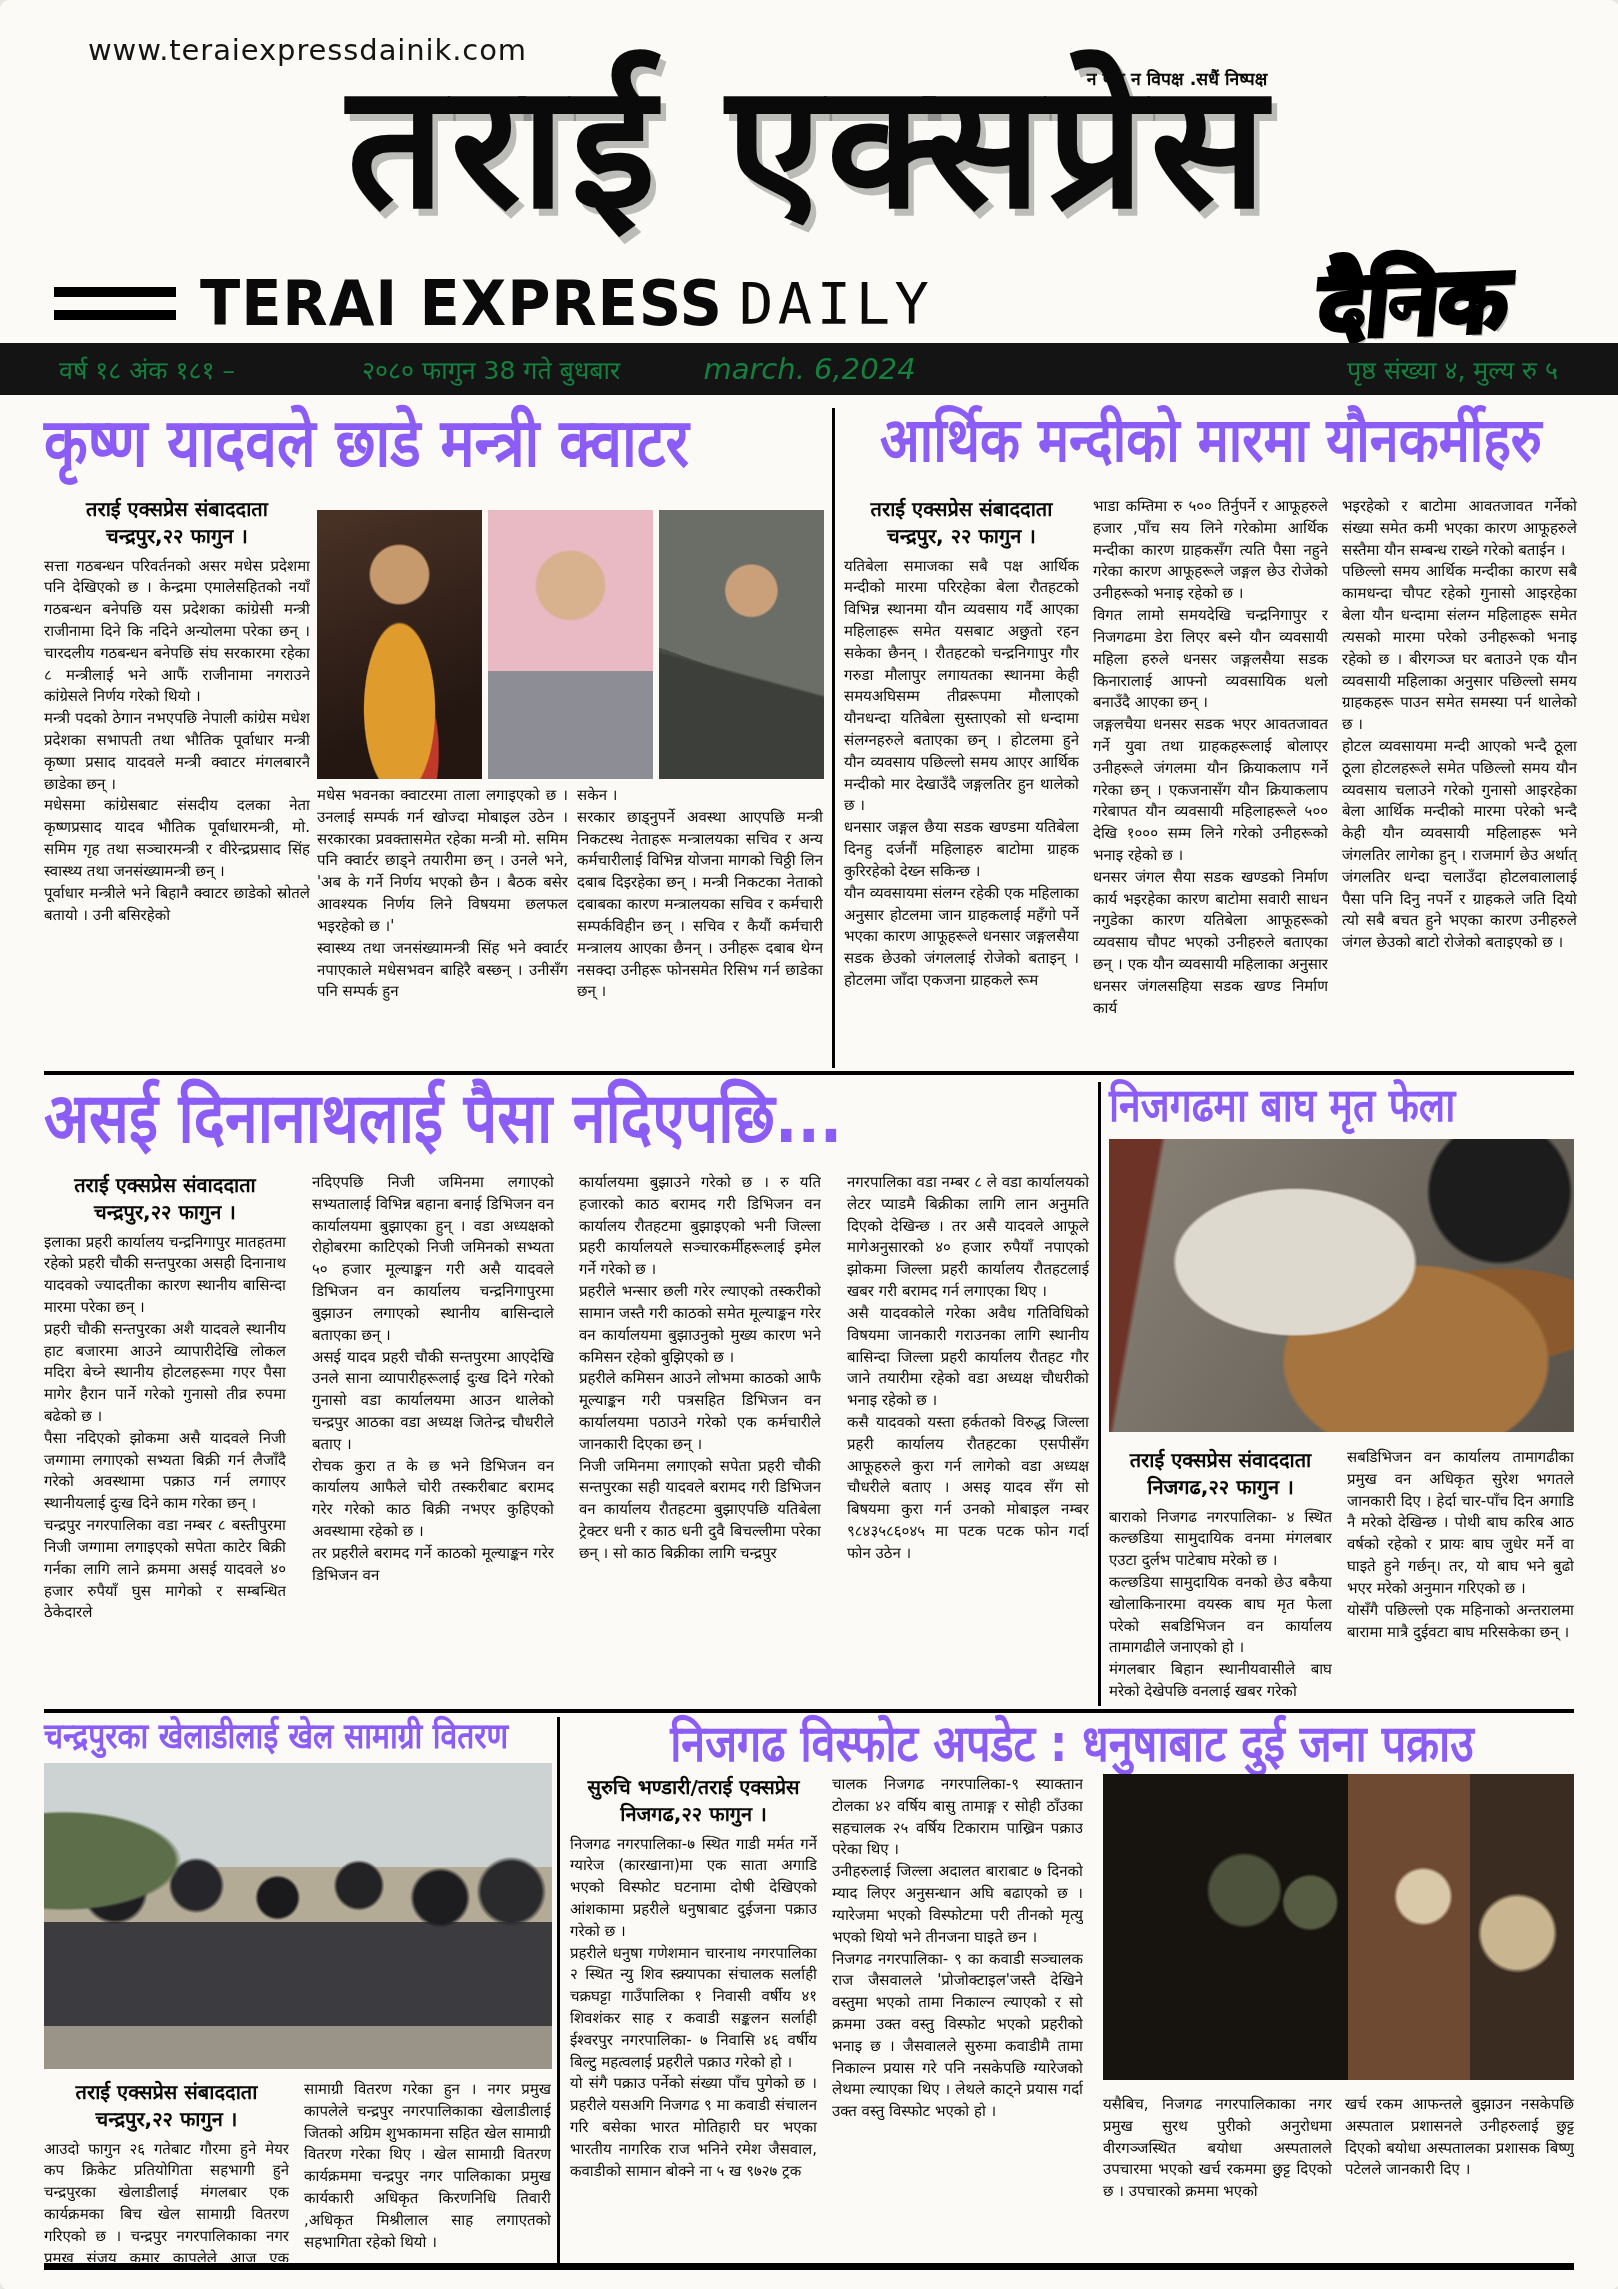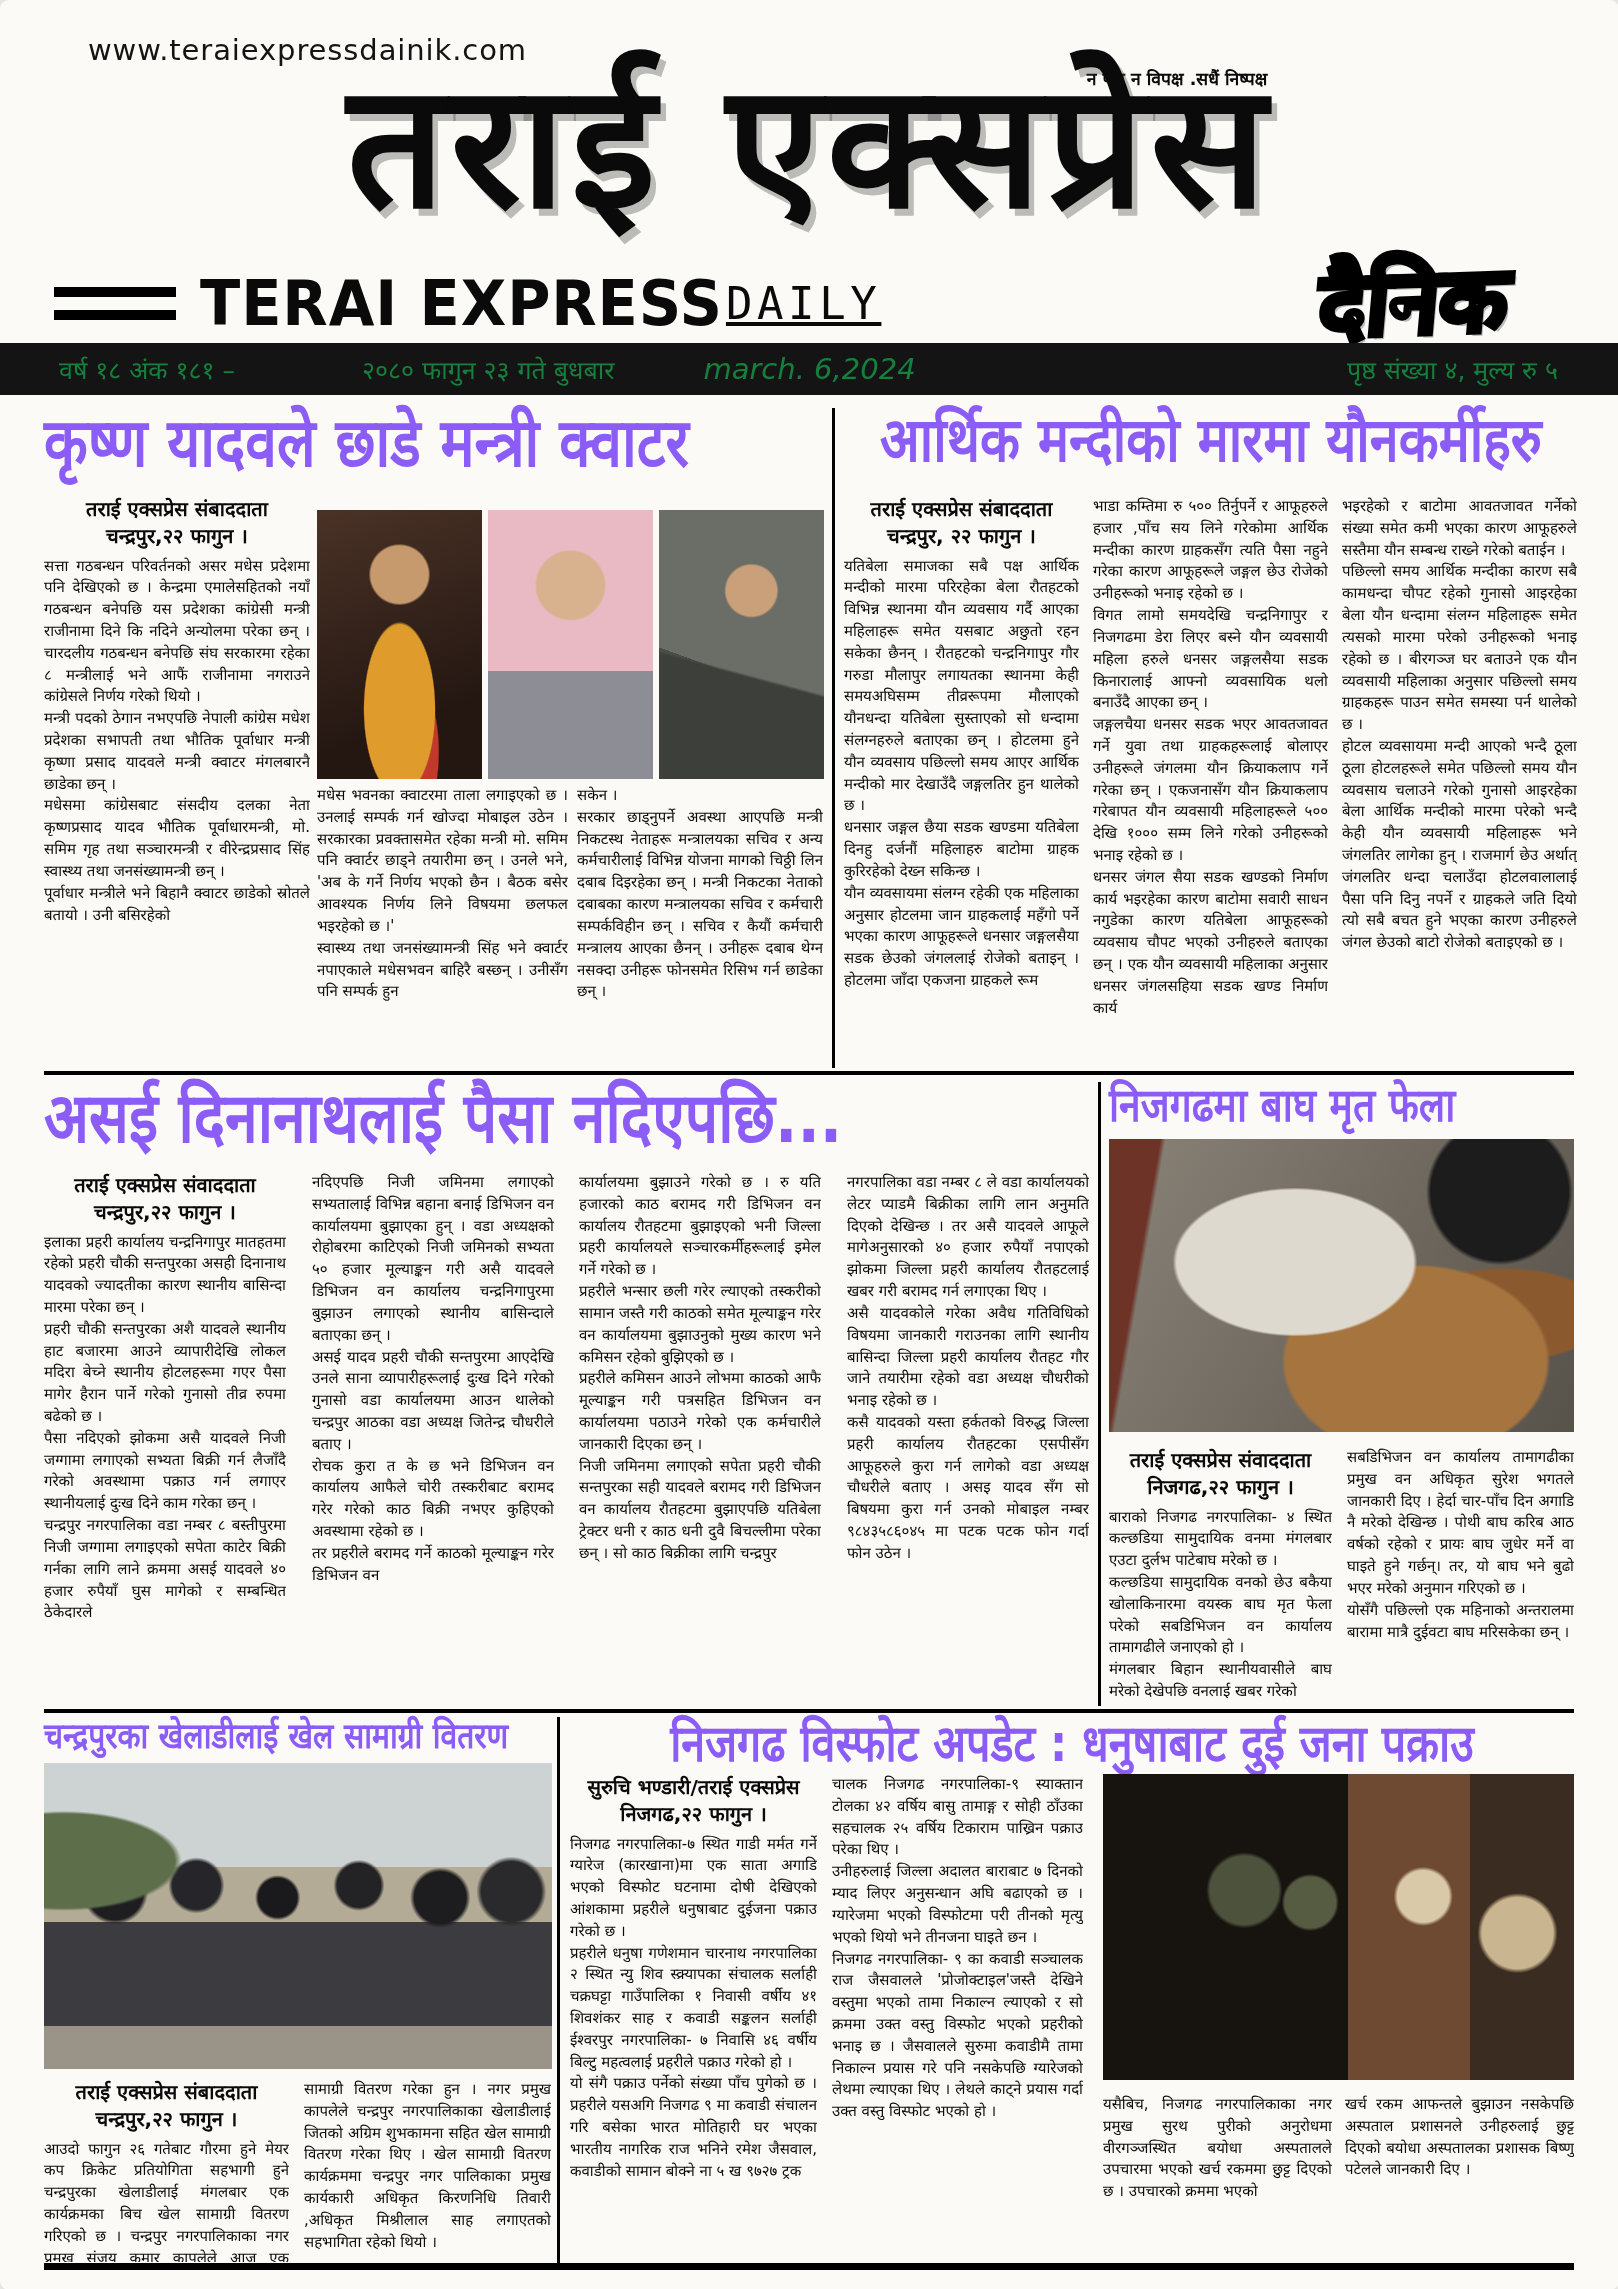--- a/index.html
+++ b/index.html
@@ -11,21 +11,21 @@
   }
   
   .site-url{position:absolute;left:88px;top:33px;font-size:29px;letter-spacing:0.9px;color:#141414;}
   .tagline{position:absolute;left:1043px;top:66px;width:268px;text-align:center;font-size:17.5px;font-weight:700;}
   .masthead{position:absolute;left:28px;right:28px;top:48px;text-align:center;
     font-size:172px;font-weight:700;line-height:1.15;letter-spacing:5.5px;
     text-shadow:5.5px 6.5px 0 rgba(70,70,70,.35);}
   .mast-subrow{position:absolute;left:54px;top:269px;display:flex;align-items:center;}
   .mast-rules{width:122px;height:33px;background:linear-gradient(#000 0 10px,transparent 10px 23px,#000 23px 33px);}
   .mast-en{font-size:59px;font-weight:700;letter-spacing:0.9px;margin-left:24px;transform:scaleY(1.05);}
-  .mast-daily{font-size:44px;font-weight:400;letter-spacing:4.6px;margin-left:3px;font-family:"DejaVu Sans Mono","Liberation Mono",monospace;text-decoration:underline;}
+  .mast-daily{font-size:57px;font-weight:400;letter-spacing:4.6px;margin-left:16px;font-family:"DejaVu Sans Mono","Liberation Mono",monospace;}
   .dainik-logo{position:absolute;left:1320px;top:238px;font-size:89px;font-weight:700;
     color:#fff;-webkit-text-stroke:5.5px #000;transform:skewX(-7deg) rotate(-2deg);
     text-shadow:3.7px 3.7px 0 #bbb;}
   .datebar{position:absolute;left:0;top:343px;width:1619px;height:52px;background:#141414;color:#15803d;font-size:25px;}
   .datebar span{position:absolute;top:50%;transform:translateY(-50%);white-space:nowrap;}
   .db-issue{left:59px;}
   .db-np{left:362px;}
   .db-en{left:50%;transform:translate(-50%,-50%) !important;font-style:italic;font-size:29px;}
   .db-price{right:61px;left:auto;}
   
@@ -104,21 +104,21 @@
   <div class="masthead">तराई एक्सप्रेस</div>
   <div class="mast-subrow">
     <div class="mast-rules"></div>
     <div class="mast-en">TERAI EXPRESS</div>
     <div class="mast-daily">DAILY</div>
   </div>
   <div class="dainik-logo">दैनिक</div>
 
   <div class="datebar">
     <span class="db-issue">वर्ष १८  अंक १८१ –</span>
-    <span class="db-np">२०८० फागुन २३ गते बुधबार</span>
+    <span class="db-np">२०८० फागुन 38 गते बुधबार</span>
     <span class="db-en">march. 6,2024</span>
     <span class="db-price">पृष्ठ संख्या ४, मुल्य रु ५</span>
   </div>
 
   <div class="art" id="art-minister">
     <div class="headline"><span>कृष्ण यादवले छाडे मन्त्री क्वाटर</span></div>
     <div class="photo-strip">
       <div class="photo ph-speaker"></div>
       <div class="photo ph-bald"></div>
       <div class="photo ph-phone"></div>

